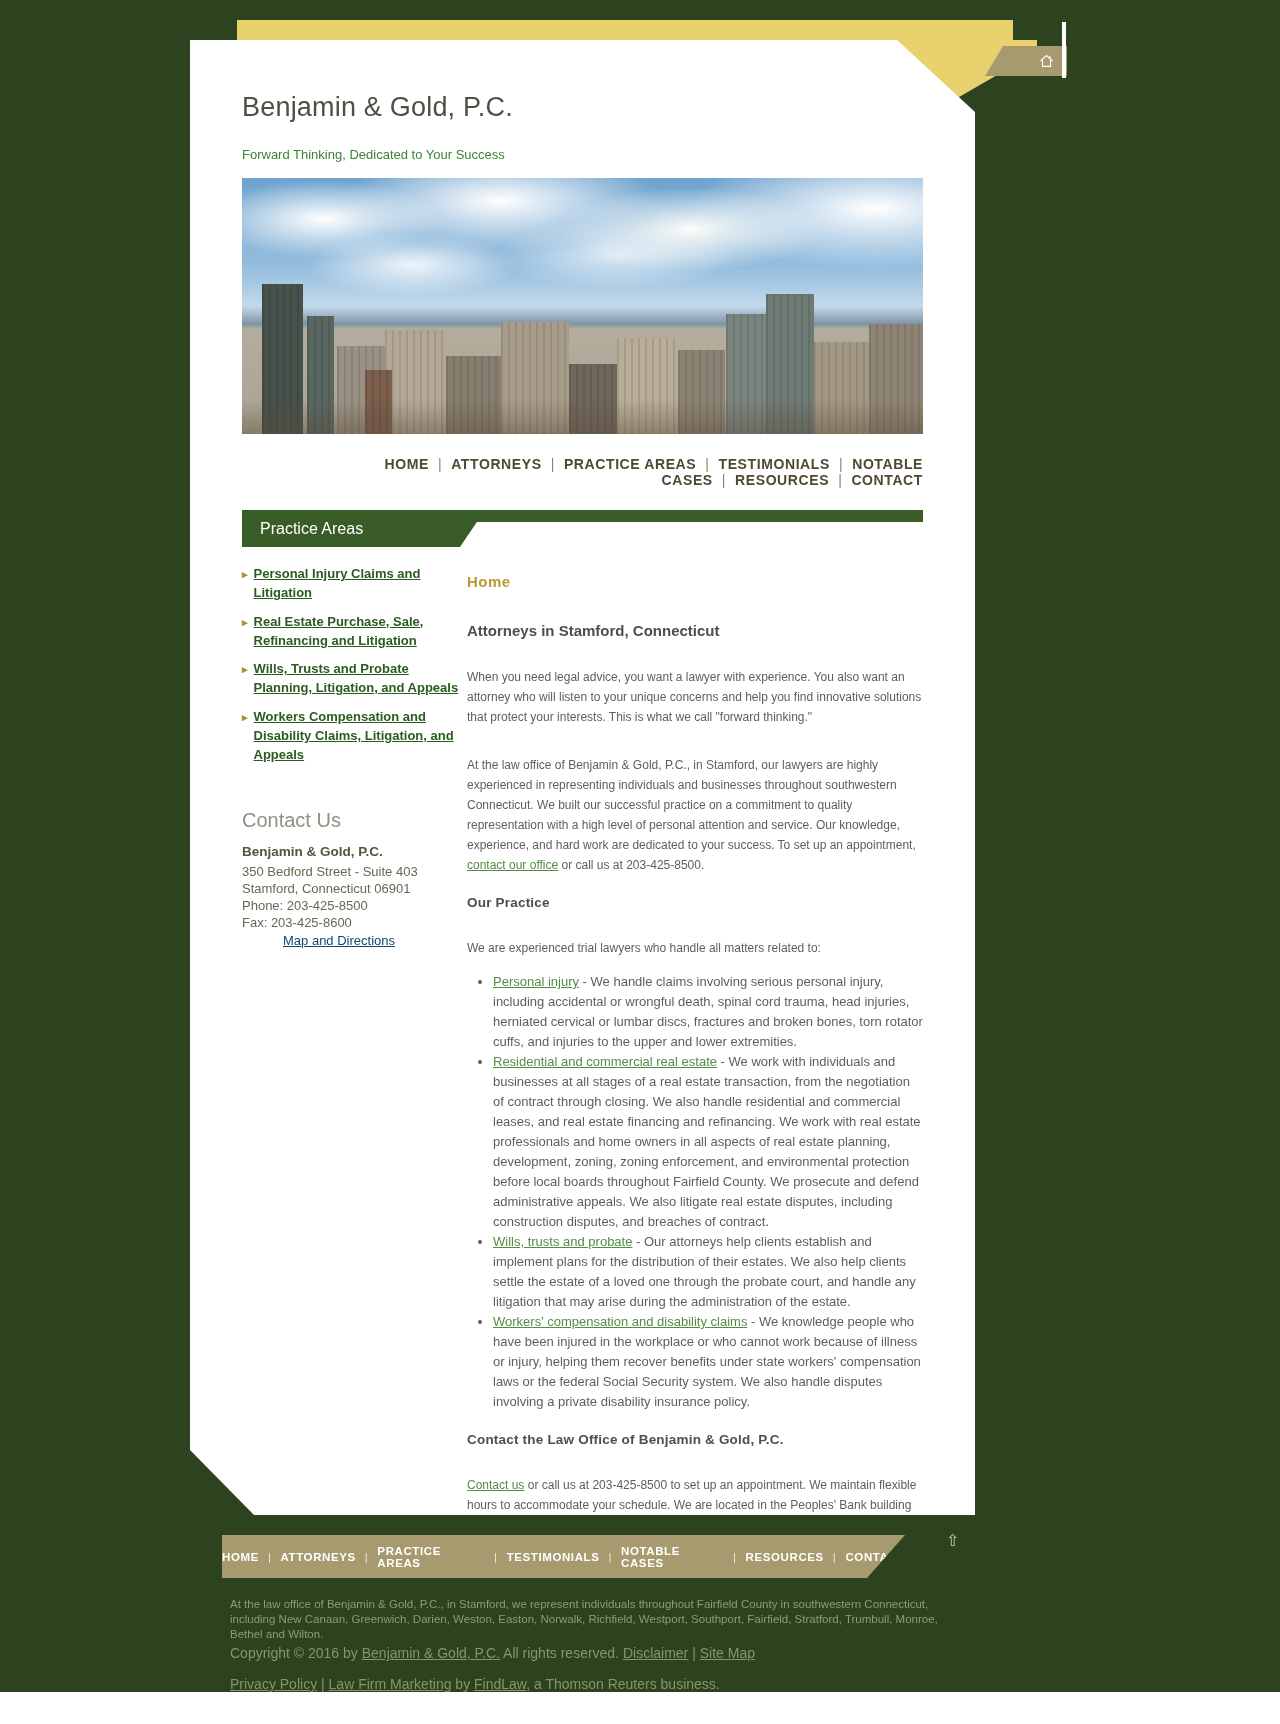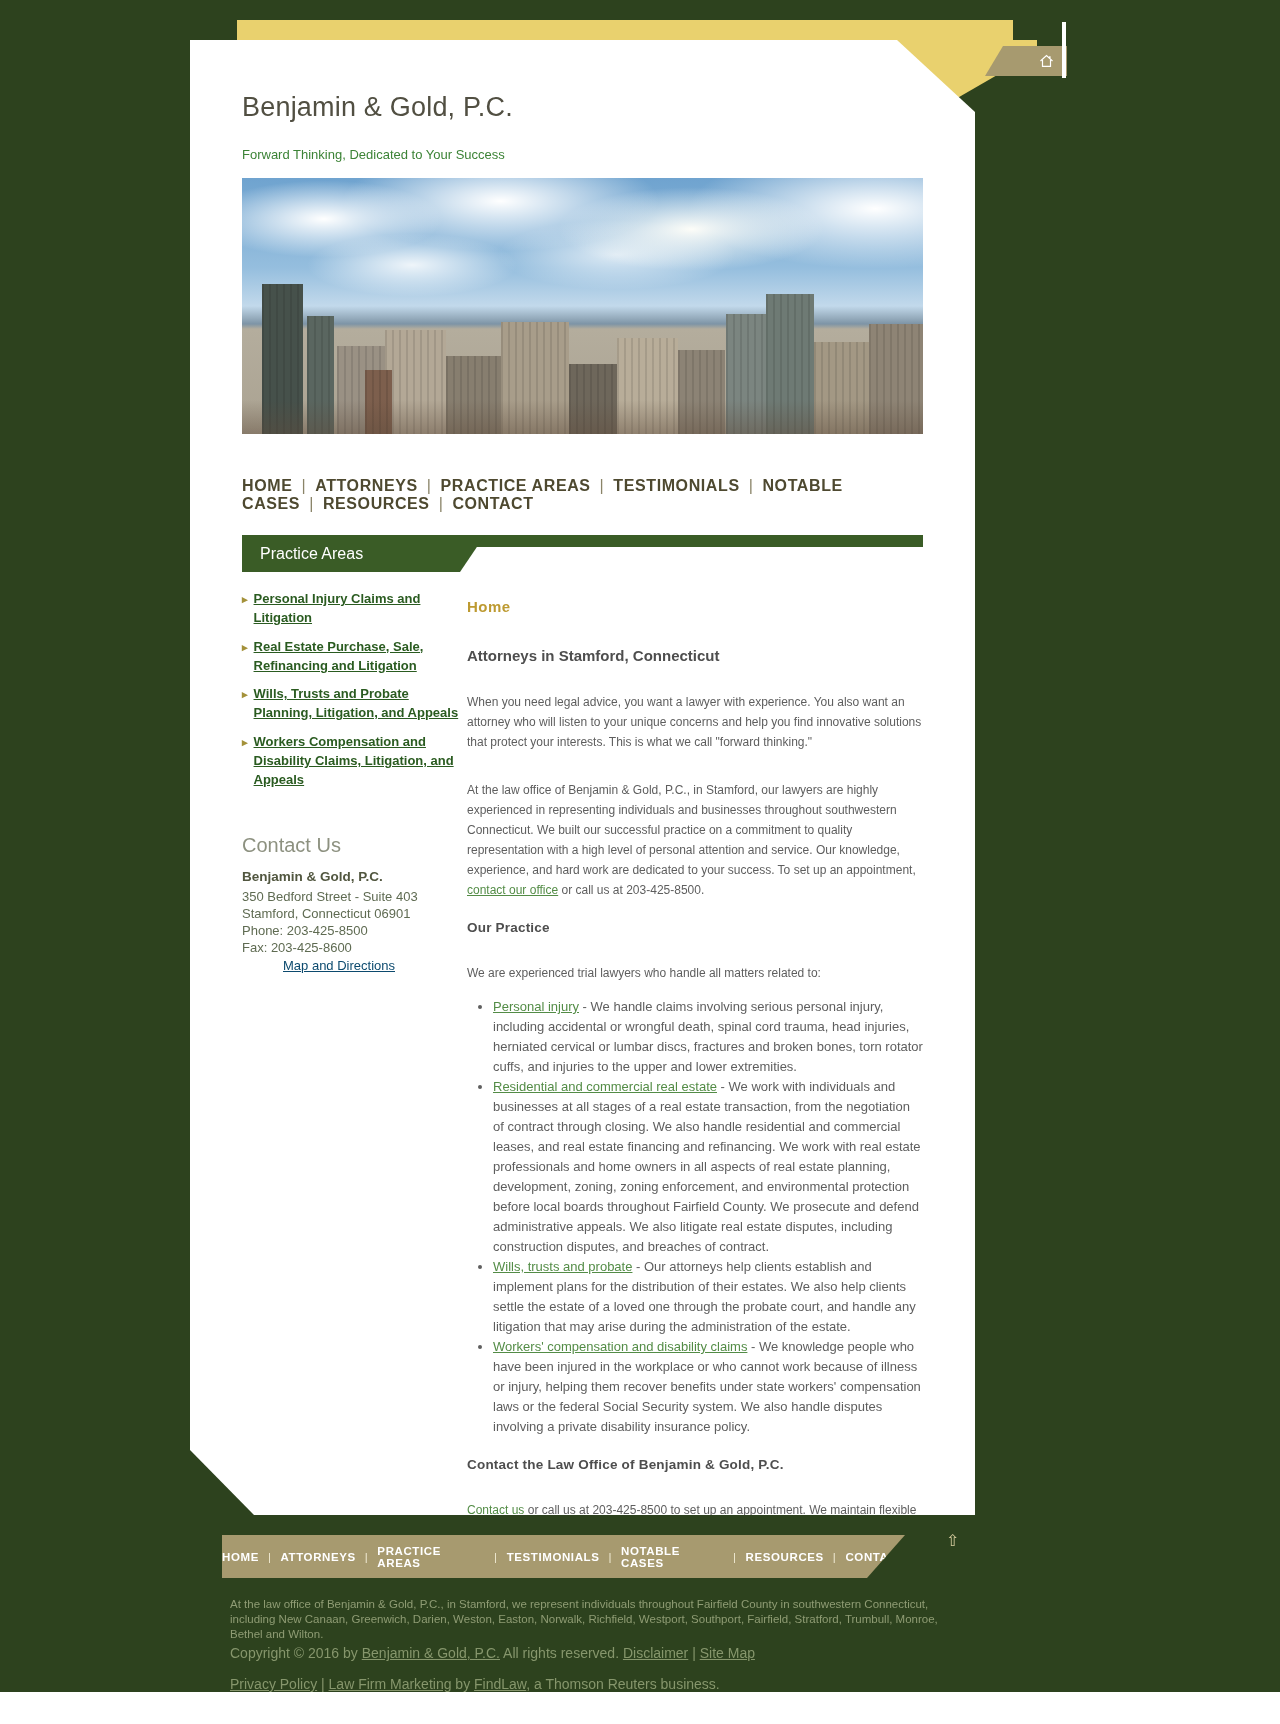--- a/index.html
+++ b/index.html
@@ -48,21 +48,21 @@
   .b10 { left:71%; width:6%;  height:120px; background:#7b8580; }
   .b11 { left:77%; width:7%;  height:140px; background:#6e7a74; }
   .b12 { left:84%; width:8%;  height:92px;  background:#a39884; }
   .b13 { left:92%; width:8%;  height:110px; background:#8e8475; }
   .b14 { left:18%; width:4%;  height:64px;  background:#7d5f4d; }
   .b { background-image:repeating-linear-gradient(90deg, rgba(0,0,0,.10) 0 2px, rgba(255,255,255,0) 2px 7px); }
   .photo .ground { position:absolute; left:0; bottom:0; width:100%; height:34px;
       background:linear-gradient(rgba(93,74,58,.0), rgba(93,74,58,.45)); }
 
   
-  .topnav { margin-top:43px; text-align:left; font-size:16px; font-weight:bold; letter-spacing:.6px; color:#4e4930; }
+  .topnav { margin-top:22px; text-align:right; font-size:14px; font-weight:bold; letter-spacing:.6px; color:#4e4930; }
   .topnav a { color:#4e4930; text-decoration:none; }
   .topnav .sep { margin:0 9px; color:#8a8468; font-weight:normal; }
 
   
   .rule-row { position:relative; margin-top:22px; height:12px; background:#3a5c26; }
   .practice-tab { position:absolute; left:0; top:0; width:243px; height:37px; background:#3a5c26;
       clip-path:polygon(0 0,243px 0,218px 37px,0 37px);
       display:flex; align-items:center; padding-left:18px; color:#ffffff; font-size:16px; }
 
   

